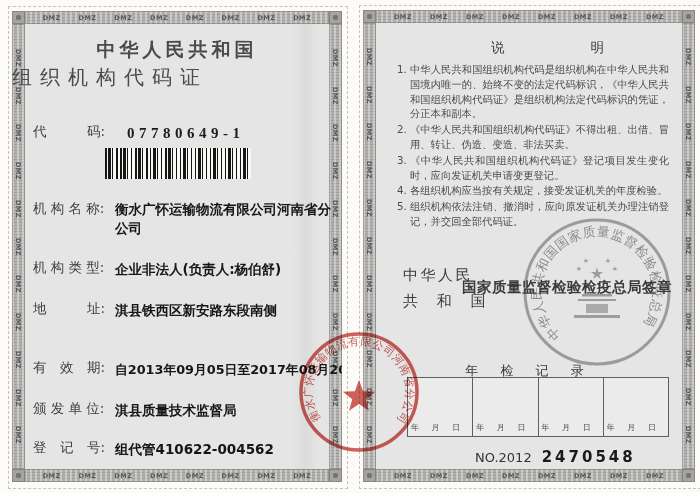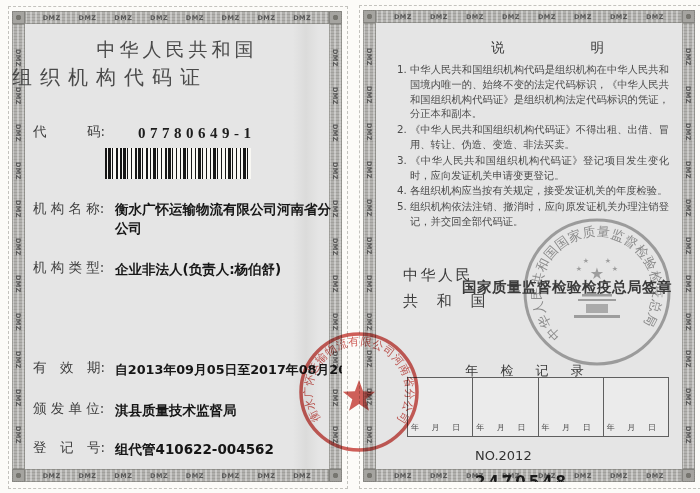--- a/index.html
+++ b/index.html
@@ -30,28 +30,28 @@
   .band-top{left:13px;right:13px;top:0;height:13px;}
   .band-bottom{left:13px;right:13px;bottom:0;height:13px;}
   .band-left{top:13px;bottom:13px;left:0;width:13px;flex-direction:column;}
   .band-right{top:13px;bottom:13px;right:0;width:13px;flex-direction:column;}
   .band-left span,.band-right span{transform:rotate(90deg);}
   .corner{position:absolute;width:13px;height:13px;background:#a5a4a0;box-shadow:inset 0 0 0 1px rgba(110,110,105,.6);}
   .corner::after{content:'';position:absolute;inset:0;background:radial-gradient(circle at 50% 50%, #777670 0 2.5px, rgba(0,0,0,0) 3px);}
   .c-tl{left:0;top:0;} .c-tr{right:0;top:0;} .c-bl{left:0;bottom:0;} .c-br{right:0;bottom:0;}
   .crease{position:absolute;top:13px;bottom:13px;left:281px;width:26px;background:linear-gradient(90deg,rgba(0,0,0,0),rgba(60,60,50,.06),rgba(0,0,0,0));pointer-events:none;}
   
-  .l-title1{position:absolute;top:26px;left:0;width:100%;text-align:center;font-size:19px;letter-spacing:4px;color:#4a4a4a;font-weight:400;}
+  .l-title1{position:absolute;top:26px;left:0;width:100%;text-align:center;font-size:19px;letter-spacing:4px;color:#4a4a4a;font-weight:700;}
   .l-title2{position:absolute;top:53px;left:0;width:100%;text-align:left;font-size:20px;letter-spacing:8px;color:#4a4a4a;font-weight:500;}
   .lrow{position:absolute;left:21px;white-space:nowrap;}
   .llabel{display:inline-block;width:82px;font-size:13.5px;color:#3f3f3f;vertical-align:top;}
   .lvalue{display:inline-block;width:216px;font-size:13.5px;font-weight:600;color:#161616;line-height:19px;white-space:normal;}
   .lvalue.nowrap{white-space:nowrap;}
   .r-code{top:112px;}
-  .code-value{font-family:"Liberation Serif",serif;font-weight:bold;font-size:15px;letter-spacing:4.5px;color:#1d1d1d;margin-left:23px;}
+  .code-value{font-family:"Liberation Serif",serif;font-weight:bold;font-size:15px;letter-spacing:4.5px;color:#1d1d1d;margin-left:12px;}
   .barcode{
     position:absolute;top:137px;left:93px;width:146px;height:31px;
     background:repeating-linear-gradient(90deg,
       #161616 0 1.5px,#f8f7f3 1.5px 3px,
       #161616 3px 6px,#f8f7f3 6px 7px,
       #161616 7px 8px,#f8f7f3 8px 11px,
       #161616 11px 12.5px,#f8f7f3 12.5px 15px);
   }
   .r-name{top:189px;} .r-type{top:248px;} .r-addr{top:289px;}
   .r-valid{top:348px;} .r-issuer{top:389px;} .r-reg{top:428px;}
@@ -65,21 +65,21 @@
   .country .c1{font-size:15px;letter-spacing:2.5px;white-space:nowrap;}
   .country .c2{font-size:15px;letter-spacing:7px;white-space:nowrap;margin-top:7px;}
   .authority{position:absolute;top:268px;left:99px;font-size:14.5px;font-weight:600;letter-spacing:.5px;color:#3a3a3a;white-space:nowrap;z-index:5;}
   .website{position:absolute;top:307px;left:38px;font-size:11px;font-weight:700;color:#2e2e2e;letter-spacing:.3px;}
   .validation{position:absolute;top:334px;left:38px;font-size:11px;color:#333;letter-spacing:1.2px;}
   .annual-title{position:absolute;top:352px;left:0;width:100%;text-align:center;font-size:13px;letter-spacing:9px;box-sizing:border-box;color:#3a3a3a;}
   .annual-table{position:absolute;top:367px;left:44px;width:260px;height:58px;border:1px solid #5f5f5f;display:flex;background:rgba(255,255,255,.25);}
   .annual-cell{flex:1;border-right:1px solid #5f5f5f;position:relative;}
   .annual-cell:last-child{border-right:none;}
   .annual-cell span{position:absolute;bottom:3px;left:0;right:4px;text-align:center;font-size:8px;letter-spacing:5px;color:#4a4a4a;white-space:nowrap;}
-  .serial{position:absolute;top:438px;left:112px;display:flex;align-items:baseline;gap:10px;flex-direction:column;}
+  .serial{position:absolute;top:438px;left:112px;display:flex;align-items:baseline;gap:10px;}
   .serial .pfx{font-size:13px;color:#333;}
   .serial .num{font-size:15px;font-weight:700;letter-spacing:3px;color:#1b1b1b;}
   
   .seal{position:absolute;mix-blend-mode:multiply;pointer-events:none;}
   .seal-official{left:517px;top:212px;width:160px;height:160px;z-index:4;}
   .seal-red{left:296px;top:329px;width:126px;height:126px;z-index:6;}
 </style>
 </head>
 <body>
 
@@ -147,20 +147,23 @@
     <div class="lrow r-code">
       <span class="llabel">代　　　码:</span><span class="code-value">07780649-1</span>
     </div>
     <div class="barcode"></div>
 
     <div class="lrow r-name">
       <span class="llabel">机 构 名 称:</span><span class="lvalue">衡水广怀运输物流有限公司河南省分公司</span>
     </div>
     <div class="lrow r-type">
       <span class="llabel">机 构 类 型:</span><span class="lvalue nowrap">企业非法人(负责人:杨伯舒)</span>
+    </div>
+    <div class="lrow r-addr">
+      <span class="llabel">地　　　址:</span><span class="lvalue nowrap">淇县铁西区新安路东段南侧</span>
     </div>
     <div class="lrow r-valid">
       <span class="llabel">有　效　期:</span><span class="lvalue nowrap">自2013年09月05日至2017年08月20日</span>
     </div>
     <div class="lrow r-issuer">
       <span class="llabel">颁 发 单 位:</span><span class="lvalue nowrap">淇县质量技术监督局</span>
     </div>
     <div class="lrow r-reg">
       <span class="llabel">登　记　号:</span><span class="lvalue nowrap">组代管410622-004562</span>
     </div>

